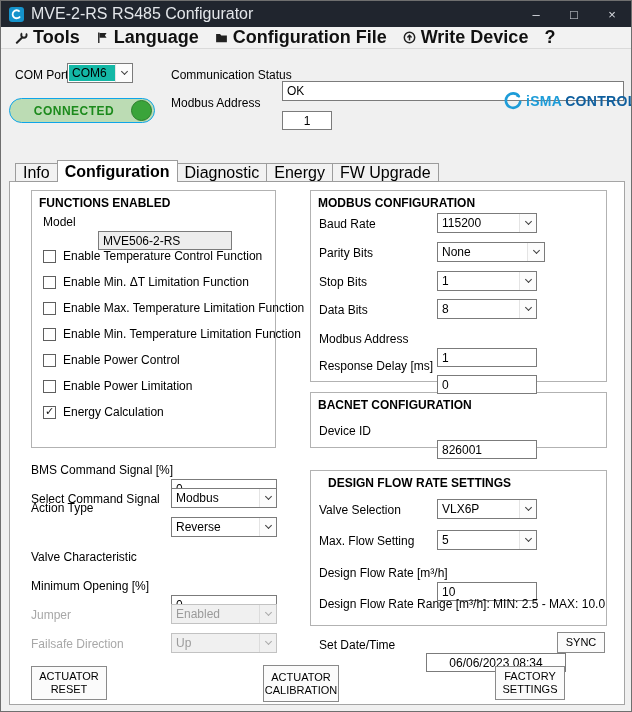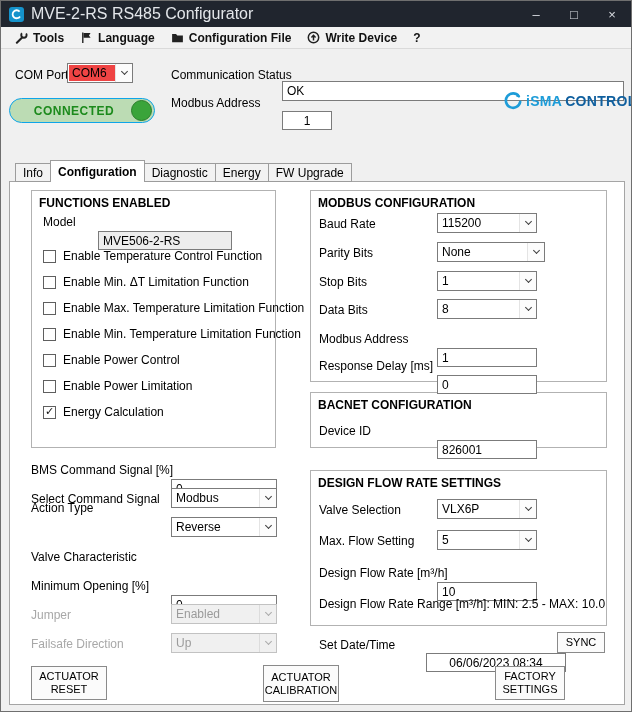--- a/index.html
+++ b/index.html
@@ -9,52 +9,52 @@
 
   
   .titlebar { position:absolute; left:0; top:0; width:100%; height:26px; background:#20252e; display:flex; align-items:center; }
   .app-icon { width:15px; height:15px; margin:0 7px 0 8px; flex:0 0 auto; }
   .title { font-size:16px; color:#e3e6ea; }
   .win-controls { margin-left:auto; display:flex; height:100%; }
   .win-btn { width:38px; height:100%; display:flex; align-items:center; justify-content:center; font-size:13px; color:#d9dde2; }
 
   
   .menubar { position:absolute; left:0; top:26px; width:100%; height:22px; background:#f2f2f2; border-bottom:1px solid #dadada; display:flex; align-items:center; padding-left:6px; }
-  .menu-item { display:flex; align-items:center; gap:5px; padding:0 8px; height:100%; font-size:12px; font-weight:bold; color:#111; }
+  .menu-item { display:flex; align-items:center; gap:5px; padding:0 8px; height:100%; font-size:18px; font-weight:bold; color:#111; }
   .menu-item svg { display:block; }
 
   
   .lbl { position:absolute; font-size:12px; color:#000; white-space:nowrap; z-index:3; }
   .lbl.disabled { color:#a8a8a8; }
   input.tb { position:absolute; border:1px solid #7b7b7b; background:#fff; font-family:inherit; font-size:12px; padding:0 4px; color:#000; z-index:3; outline:none;margin-top:20px; }
   input.tb.center { text-align:center; }
   input.tb.readonly { background:#ededed; }
   .combo { position:absolute; height:20px; border:1px solid #7b7b7b; background:#fff; font-size:12px; display:flex; align-items:center; z-index:3; }
   .combo-val { flex:1; padding-left:4px; white-space:nowrap; overflow:hidden; }
-  .combo.selected .combo-val { background:#ef4444; margin:1px 0 1px 1px; padding-left:3px; height:16px; line-height:16px; }
+  .combo.selected .combo-val { background:#14b8a6; margin:1px 0 1px 1px; padding-left:3px; height:16px; line-height:16px; }
   .combo-arrow { width:17px; height:100%; display:flex; align-items:center; justify-content:center; border-left:1px solid #e4e4e4; background:#fcfcfc; }
   .chev { width:5px; height:5px; border-right:1.4px solid #3f3f3f; border-bottom:1.4px solid #3f3f3f; transform:rotate(45deg); margin-top:-3px; }
   .combo.disabled { background:#f0f0f0; border-color:#c2c2c2; }
   .combo.disabled .combo-val { color:#9b9b9b; }
   .combo.disabled .combo-arrow { background:#f0f0f0; border-left-color:#dcdcdc; }
   .combo.disabled .chev { border-color:#aaa; }
 
   
   .pill { position:absolute; left:8px; top:97px; width:146px; height:25px; border-radius:13px; background:#bcdcb4; border:1px solid #0ea5e9; display:flex; align-items:center; z-index:3; }
   .pill-label { flex:1; text-align:center; padding-right:16px; font-size:12px; font-weight:bold; color:#1c8a1c; letter-spacing:0.5px; }
   .dot { position:absolute; right:2px; top:1px; width:21px; height:21px; border-radius:50%; background:#3aa43a; border:1px solid #2b7d2b; }
 
   
   .brand { position:absolute; left:502px; top:90px; display:flex; align-items:center; gap:3px; z-index:3; }
   .brand-isma { font-size:14px; font-weight:bold; color:#1d9cd8; letter-spacing:0.3px; }
   .brand-controlli { font-size:14px; font-weight:bold; color:#0f5f9e; letter-spacing:0.3px; }
 
   
   .tabstrip { position:absolute; left:14px; top:159px; height:22px; display:flex; align-items:flex-end; z-index:6; }
-  .tab { display:flex; align-items:center; padding:0 7px; font-size:12px; color:#000; height:19px; background:#f2f2f2; border:1px solid #9c9c9c; margin-right:-1px; }
+  .tab { display:flex; align-items:center; padding:0 7px; font-size:16px; color:#000; height:19px; background:#f2f2f2; border:1px solid #9c9c9c; margin-right:-1px; }
   .tab.active { height:22px; background:#fff; font-weight:bold; border-bottom:none; z-index:7; position:relative; }
 
   .tabpanel { position:absolute; left:8px; top:180px; width:616px; height:524px; background:#fff; border:1px solid #a5a5a5; z-index:1; }
 
   .group { position:absolute; border:1px solid #b2b2b2; z-index:2; }
   .group-title { position:absolute; font-size:12px; font-weight:bold; color:#000; white-space:nowrap; z-index:3; }
 
   
   .chk-row { position:absolute; display:flex; align-items:center; gap:7px; z-index:3; }
   .chk { width:13px; height:13px; border:1px solid #5f5f5f; background:#fff; display:flex; align-items:center; justify-content:center; flex:0 0 auto; }
@@ -283,21 +283,21 @@
 
   <span class="lbl" style="left:318px;top:358px">Response Delay [ms]</span>
   <input class="tb" style="left: 436px; top: 354px; width: 100px; height: 19px;" value="0">
 
   <div class="group" style="left:309px;top:391px;width:297px;height:56px"></div>
   <span class="group-title" style="left:317px;top:397px">BACNET CONFIGURATION</span>
   <span class="lbl" style="left:318px;top:423px">Device ID</span>
   <input class="tb" style="left: 436px; top: 419px; width: 100px; height: 19px;" value="826001">
 
   <div class="group" style="left:309px;top:469px;width:297px;height:156px"></div>
-  <span class="group-title" style="left:317px;top:475px">DESIGN FLOW RATE SETTINGS</span>
+  <span class="group-title" style="left:327px;top:475px">DESIGN FLOW RATE SETTINGS</span>
 
   <span class="lbl" style="left:318px;top:502px">Valve Selection</span>
   <div class="combo" style="left:436px;top:498px;width:100px">
     <span class="combo-val">VLX6P</span>
     <span class="combo-arrow">
         <i class="chev"></i>
       </span>
   </div>
 
   <span class="lbl" style="left:318px;top:533px">Max. Flow Setting</span>

